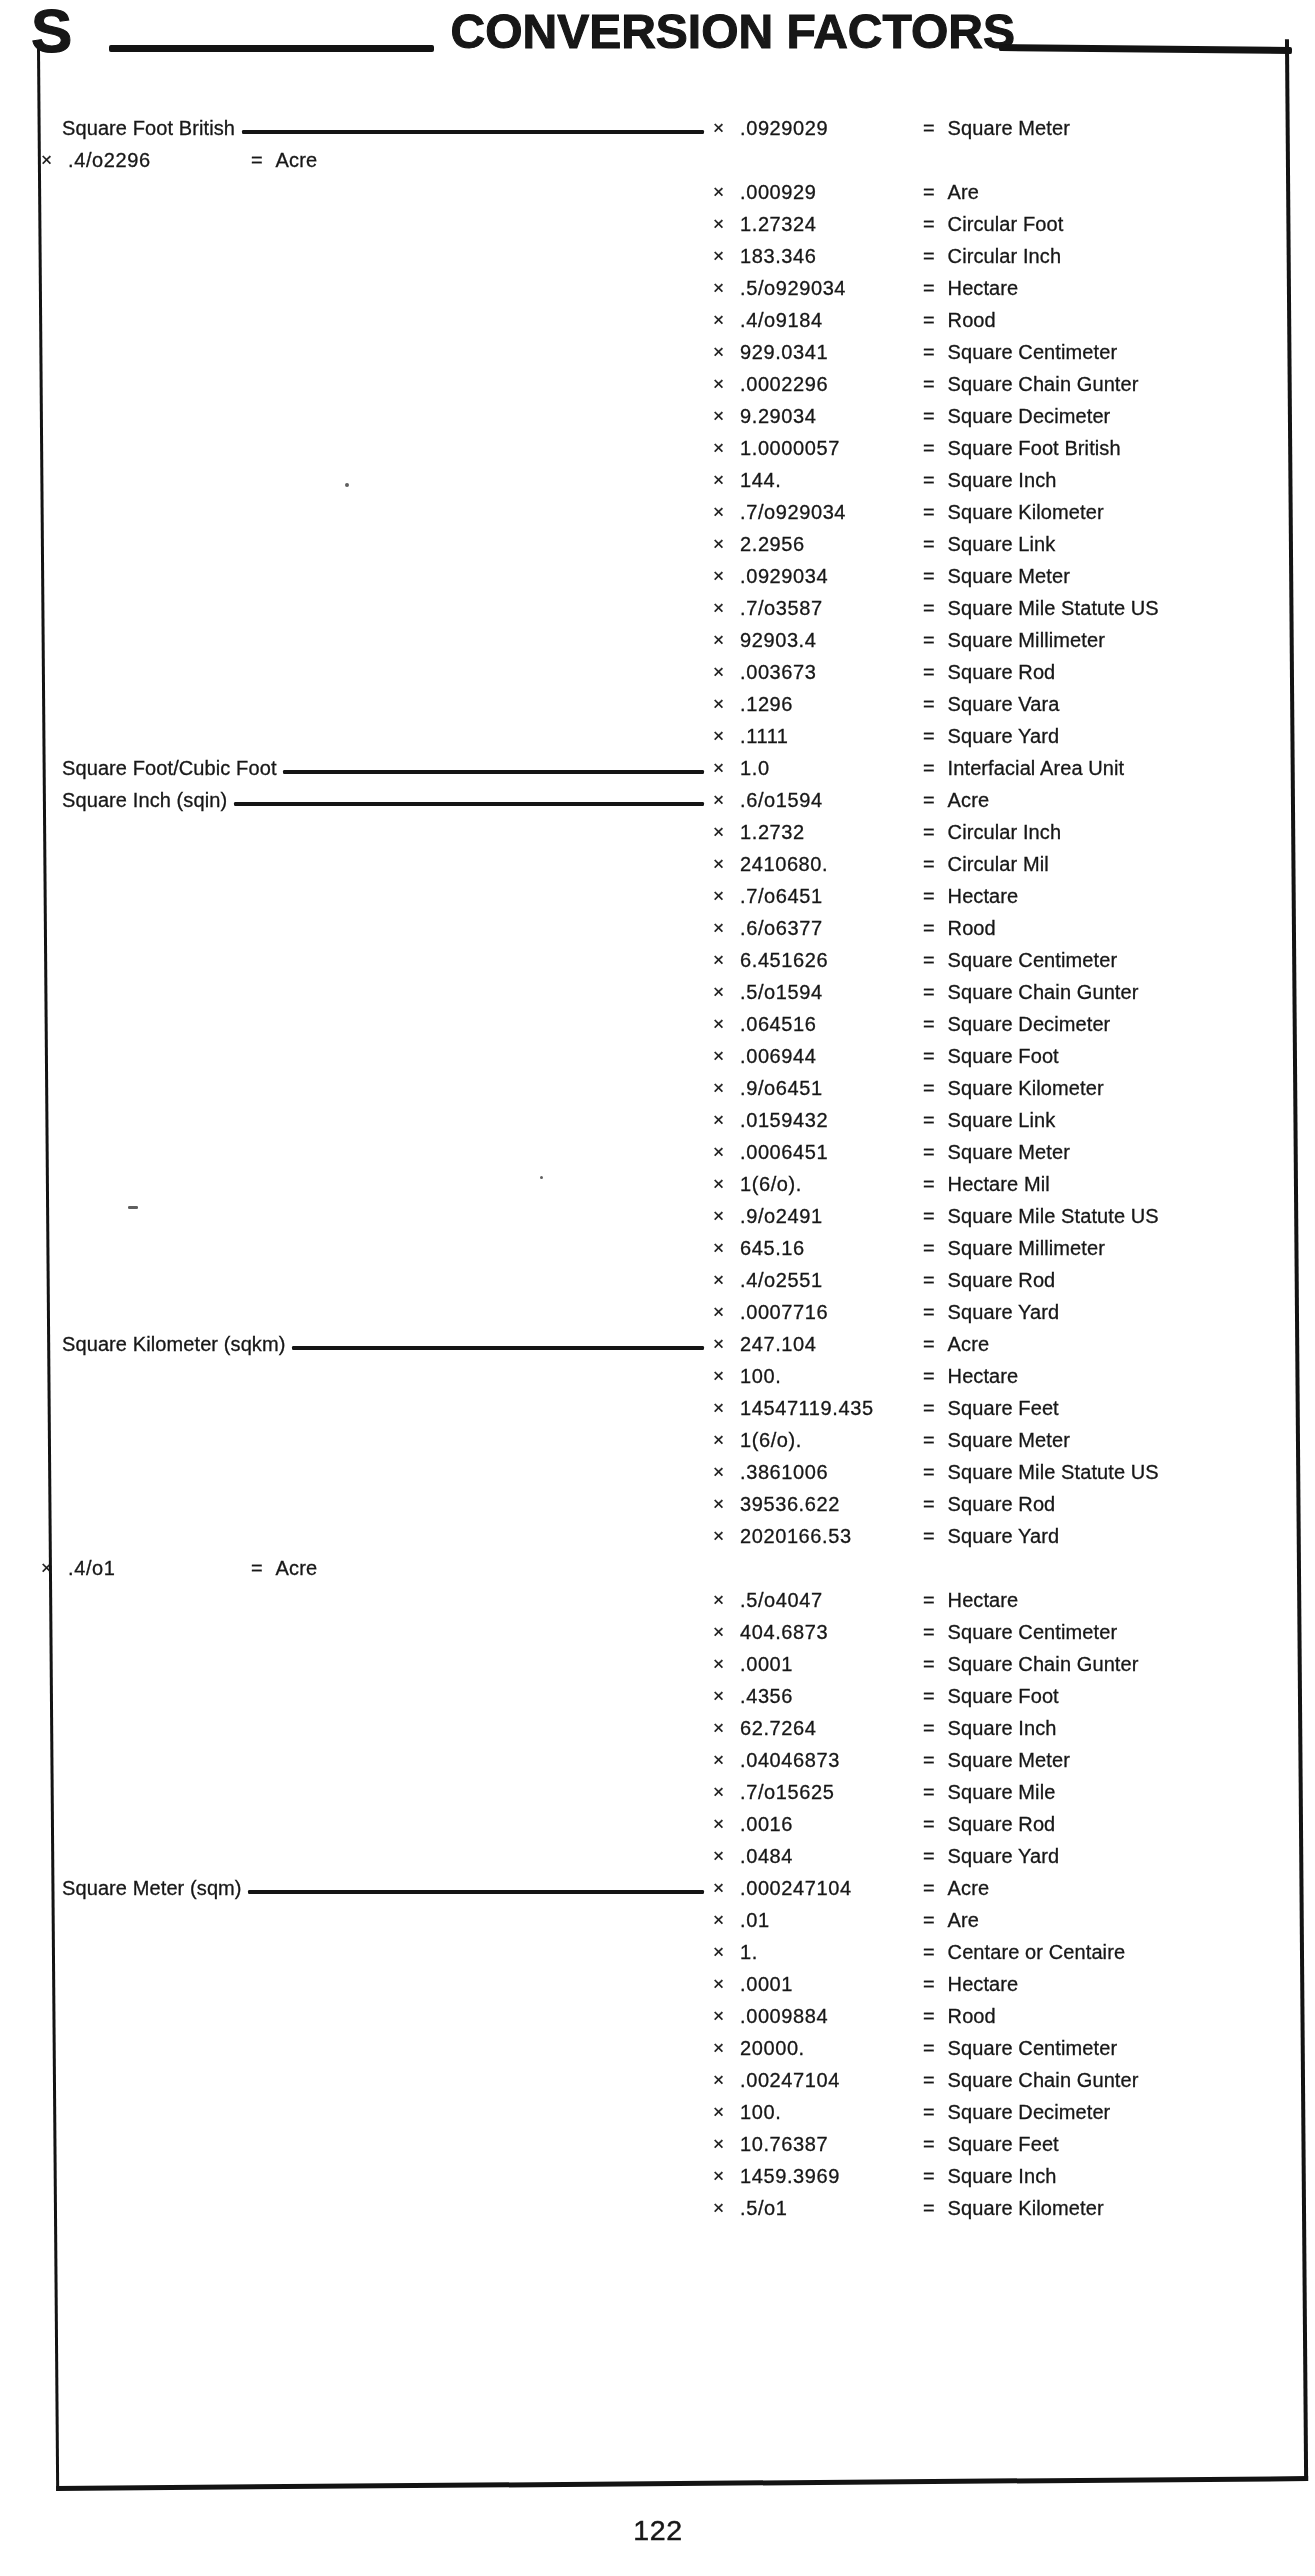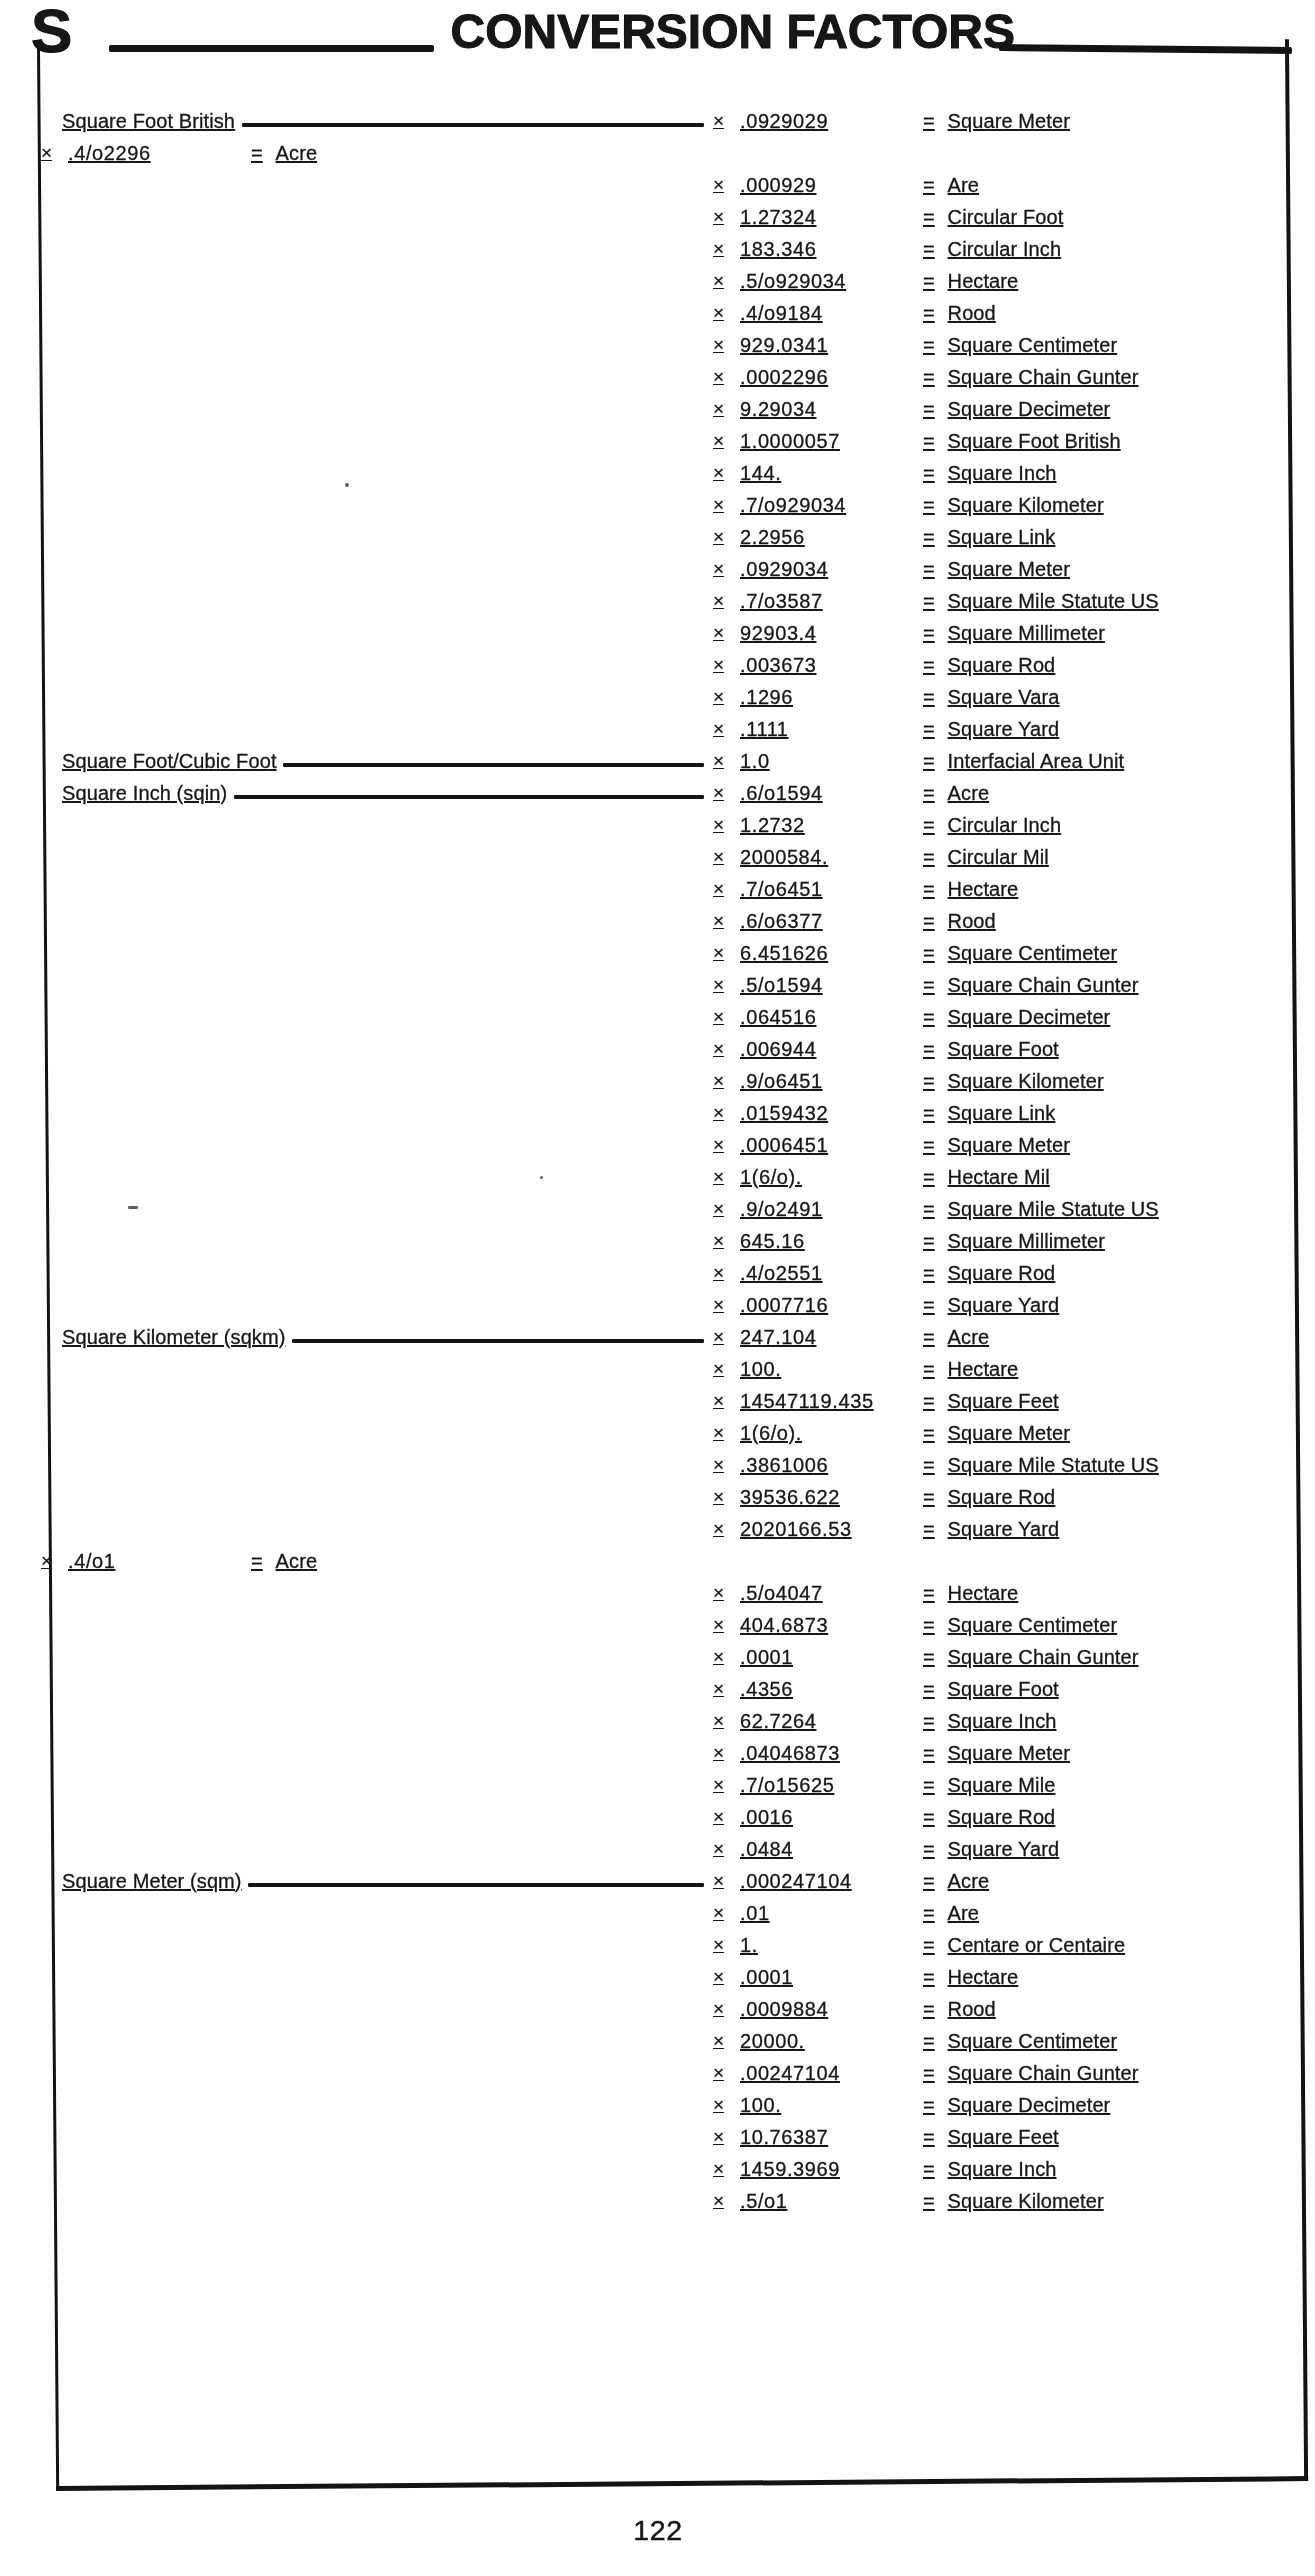--- a/index.html
+++ b/index.html
@@ -73,23 +73,22 @@
     border-bottom: 5.8px solid #131313;
     transform: rotate(-0.45deg);
     transform-origin: top left;
     box-sizing: border-box;
   }
 
   
   .conversion-table {
     position: absolute;
     left: 41px;
-    top: 105px;
+    top: 112px;
     width: 1234px;
-    text-decoration: underline;
   }
   .row {
     height: 32px;
     display: flex;
     align-items: center;
     font-size: 20px;
     -webkit-text-stroke: 0.3px #171717;
     white-space: nowrap;
   }
   .cell-label {
@@ -392,21 +391,21 @@
     <div class="cell-factor">1.2732</div>
     <div class="cell-equals">=</div>
     <div class="cell-result">Circular Inch</div>
   </div>
     <div class="row">
     <div class="cell-label">
       <span class="label-text"></span>
 
     </div>
     <div class="cell-times">×</div>
-    <div class="cell-factor">2000584.</div>
+    <div class="cell-factor">2410680.</div>
     <div class="cell-equals">=</div>
     <div class="cell-result">Circular Mil</div>
   </div>
     <div class="row">
     <div class="cell-label">
       <span class="label-text"></span>
 
     </div>
     <div class="cell-times">×</div>
     <div class="cell-factor">.7/o6451</div>

